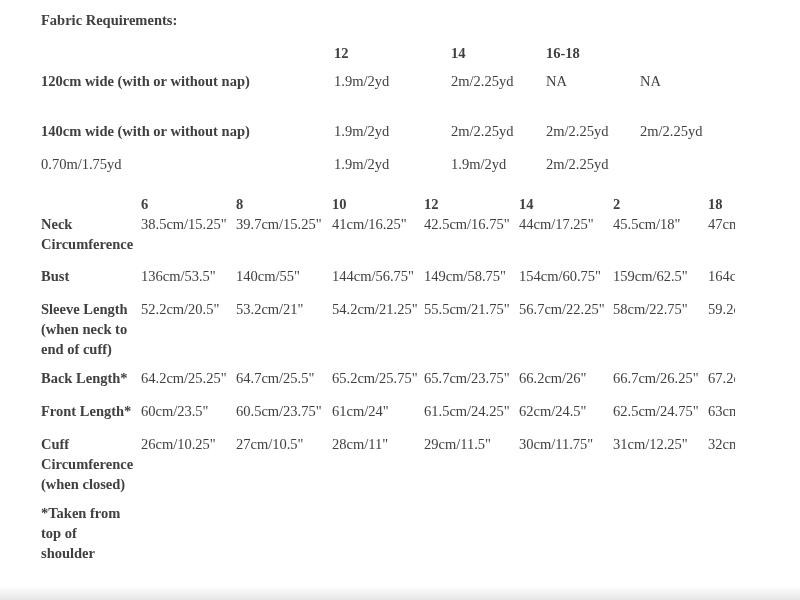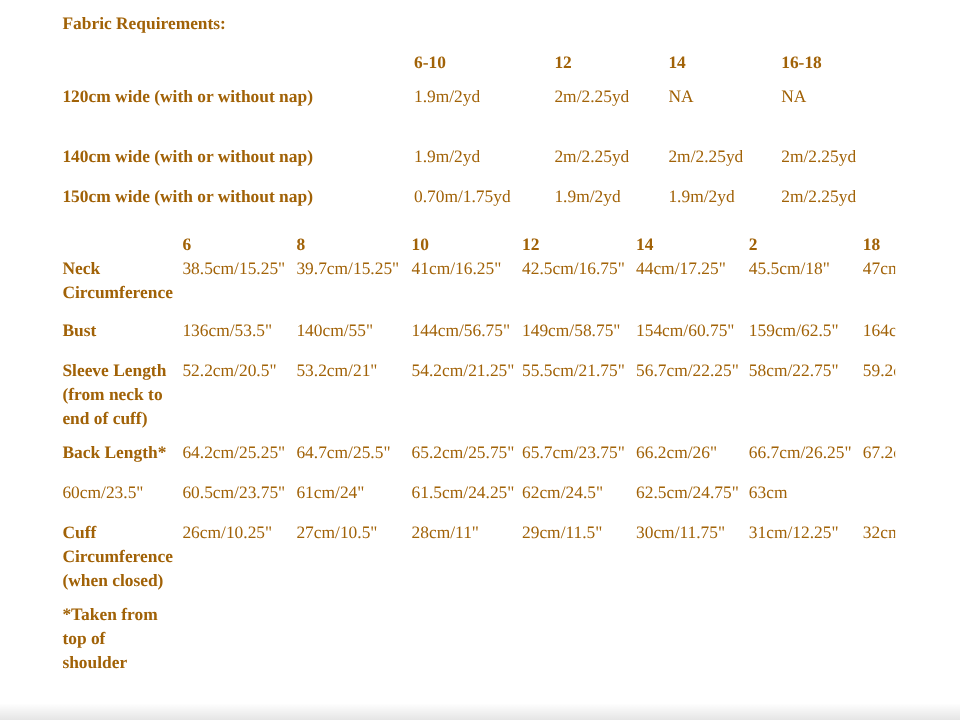--- a/index.html
+++ b/index.html
@@ -2,25 +2,25 @@
 <html><head>
 <meta charset="utf-8">
 <style>
   html,body{margin:0;padding:0;background:#ffffff;}
   .doc{
     position:relative;
     width:800px;height:600px;
     box-sizing:border-box;
     overflow:hidden;
     background:#ffffff;
-    color:#a16207;
+    color:#404040;
     font-family:"Liberation Serif","DejaVu Serif",serif;
     font-size:14.5px;
     line-height:20px;
-    padding:10px 0 0 52px;
+    padding:10px 0 0 41px;
   }
   .heading{font-weight:bold;margin:0;font-size:14.5px;line-height:20px;}
   .row{display:grid;}
   .fab{grid-template-columns:293px 117px 95px 94px auto;}
   .fin{grid-template-columns:100px 95px 96px 92px 95px 94px 95px 120px;}
   .fin-clip{width:694px;overflow:hidden;}
   .cell{white-space:nowrap;}
   .hdr{font-weight:bold;}
   .label{font-weight:bold;white-space:pre-line;padding-right:6px;}
   .footnote{font-weight:bold;white-space:pre-line;width:100px;}
@@ -33,21 +33,20 @@
 </head>
 <body>
 
 <div class="doc">
 
   <h3 class="heading">Fabric Requirements:</h3>
 
   <div>
     <div class="row fab" style="margin-top:13px">
       <div class="cell"></div>
-      <div class="cell hdr">6-10</div>
       <div class="cell hdr">12</div>
       <div class="cell hdr">14</div>
       <div class="cell hdr">16-18</div>
     </div>
 
     <div class="row fab" style="margin-top:8px">
       <div class="cell label">120cm wide (with or without nap)</div>
       <div class="cell">1.9m/2yd</div>
       <div class="cell">2m/2.25yd</div>
       <div class="cell">NA</div>
@@ -56,21 +55,20 @@
 
     <div class="row fab" style="margin-top:30px">
       <div class="cell label">140cm wide (with or without nap)</div>
       <div class="cell">1.9m/2yd</div>
       <div class="cell">2m/2.25yd</div>
       <div class="cell">2m/2.25yd</div>
       <div class="cell">2m/2.25yd</div>
     </div>
 
     <div class="row fab" style="margin-top:13px">
-      <div class="cell label">150cm wide (with or without nap)</div>
       <div class="cell">0.70m/1.75yd</div>
       <div class="cell">1.9m/2yd</div>
       <div class="cell">1.9m/2yd</div>
       <div class="cell">2m/2.25yd</div>
     </div>
   </div>
 
 
   <div class="fin-clip">
 
@@ -103,21 +101,21 @@
       <div class="cell">140cm/55"</div>
       <div class="cell">144cm/56.75"</div>
       <div class="cell">149cm/58.75"</div>
       <div class="cell">154cm/60.75"</div>
       <div class="cell">159cm/62.5"</div>
       <div class="cell">164cm</div>
     </div>
 
     <div class="row fin" style="margin-top:13px">
       <div class="cell label">Sleeve Length
-(from neck to
+(when neck to
 end of cuff)</div>
       <div class="cell">52.2cm/20.5"</div>
       <div class="cell">53.2cm/21"</div>
       <div class="cell">54.2cm/21.25"</div>
       <div class="cell">55.5cm/21.75"</div>
       <div class="cell">56.7cm/22.25"</div>
       <div class="cell">58cm/22.75"</div>
       <div class="cell">59.2cm</div>
     </div>
 
@@ -126,20 +124,21 @@
       <div class="cell">64.2cm/25.25"</div>
       <div class="cell">64.7cm/25.5"</div>
       <div class="cell">65.2cm/25.75"</div>
       <div class="cell">65.7cm/23.75"</div>
       <div class="cell">66.2cm/26"</div>
       <div class="cell">66.7cm/26.25"</div>
       <div class="cell">67.2cm</div>
     </div>
 
     <div class="row fin" style="margin-top:13px">
+      <div class="cell label">Front Length*</div>
       <div class="cell">60cm/23.5"</div>
       <div class="cell">60.5cm/23.75"</div>
       <div class="cell">61cm/24"</div>
       <div class="cell">61.5cm/24.25"</div>
       <div class="cell">62cm/24.5"</div>
       <div class="cell">62.5cm/24.75"</div>
       <div class="cell">63cm</div>
     </div>
 
     <div class="row fin" style="margin-top:13px">

